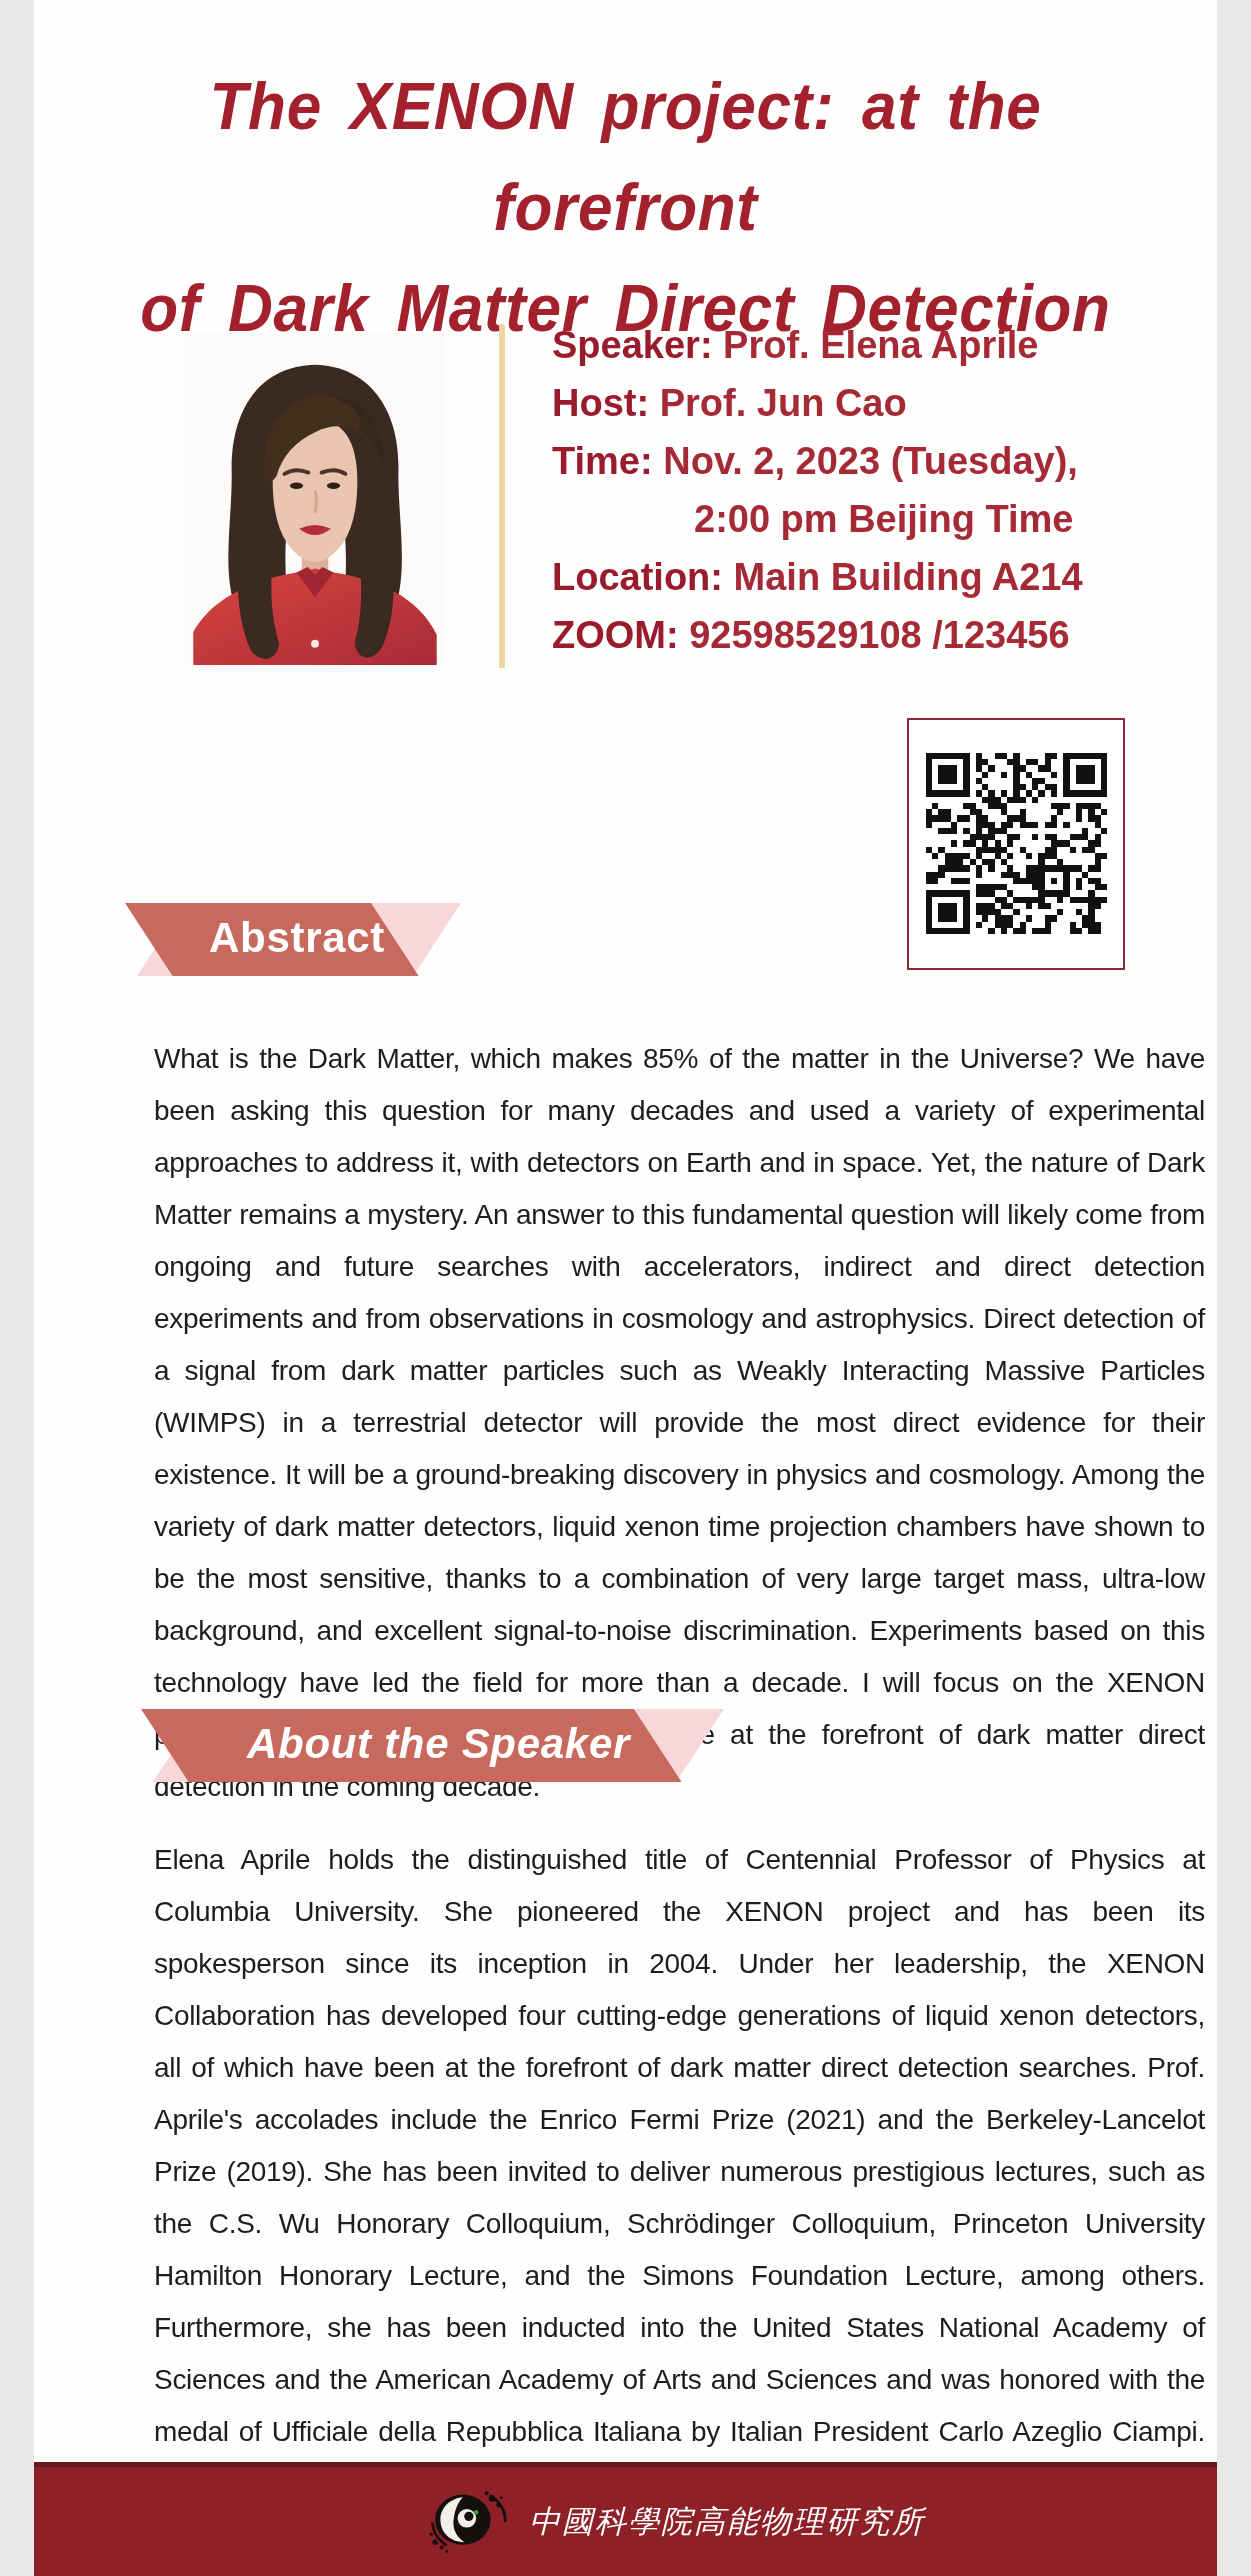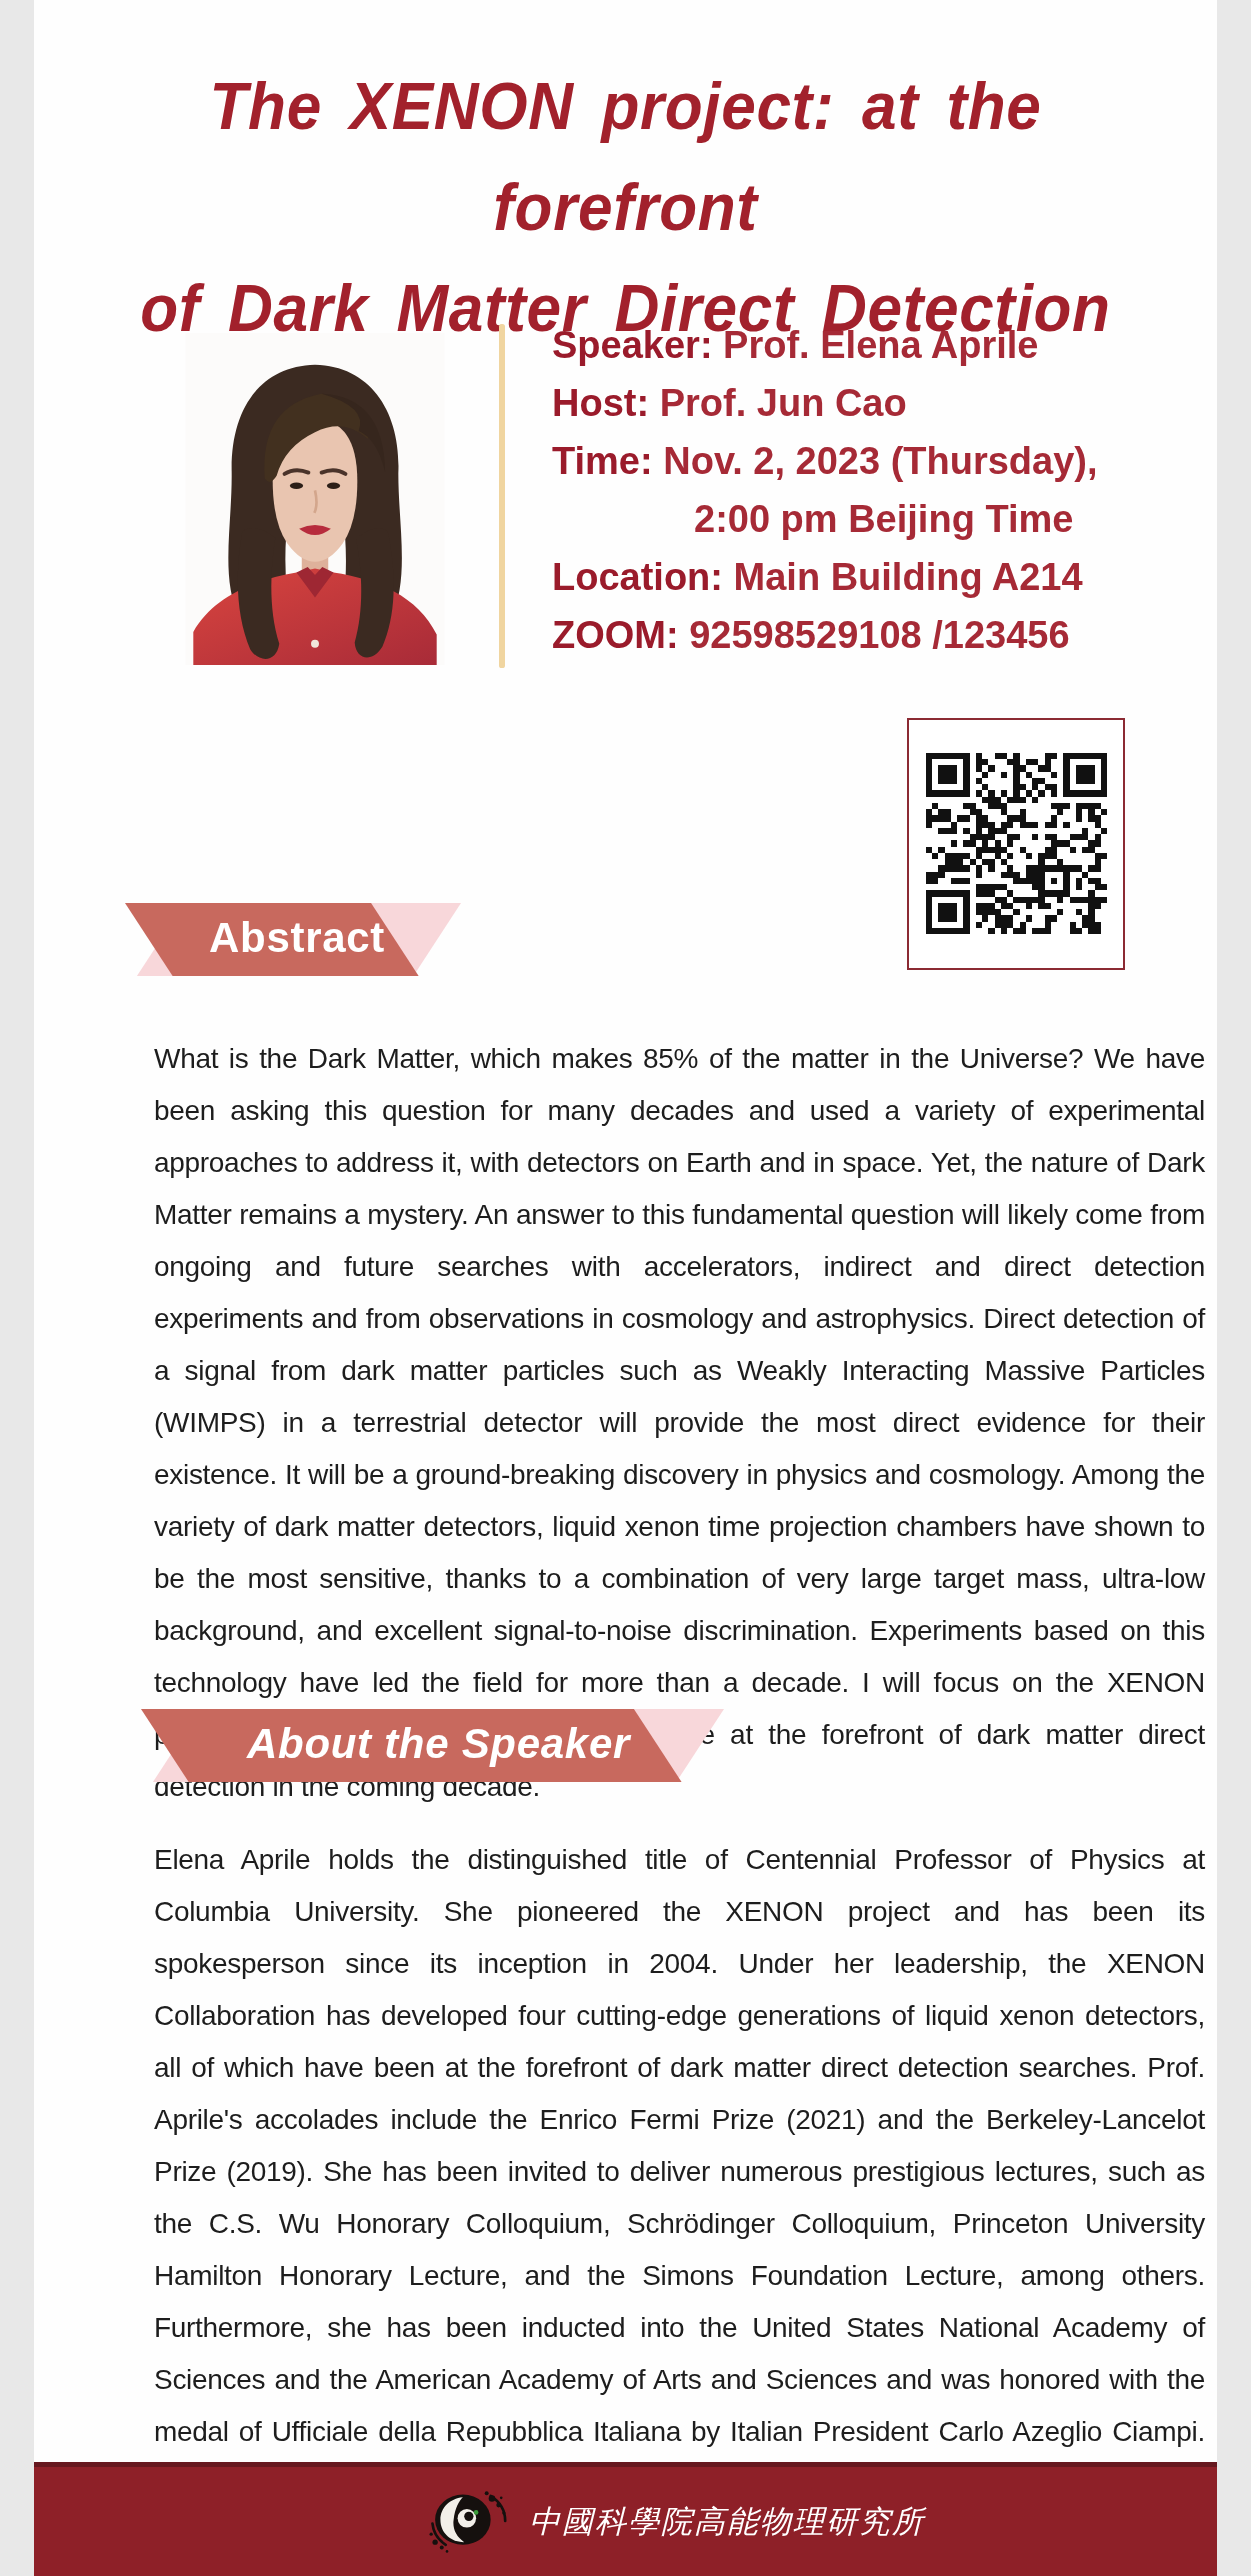--- a/index.html
+++ b/index.html
@@ -115,21 +115,21 @@
     <div class="info-line">
       <span class="label">Speaker:</span>
       <span class="value">Prof. Elena Aprile</span>
     </div>
     <div class="info-line">
       <span class="label">Host:</span>
       <span class="value">Prof. Jun Cao</span>
     </div>
     <div class="info-line">
       <span class="label">Time:</span>
-      <span class="value">Nov. 2, 2023 (Thursday),</span>
+      <span class="value">Nov. 2, 2023 (Tuesday),</span>
     </div>
     <div class="info-line indent">
       <span class="value">2:00 pm Beijing Time</span>
     </div>
     <div class="info-line">
       <span class="label">Location:</span>
       <span class="value">Main Building A214</span>
     </div>
     <div class="info-line">
       <span class="label">ZOOM:</span>

